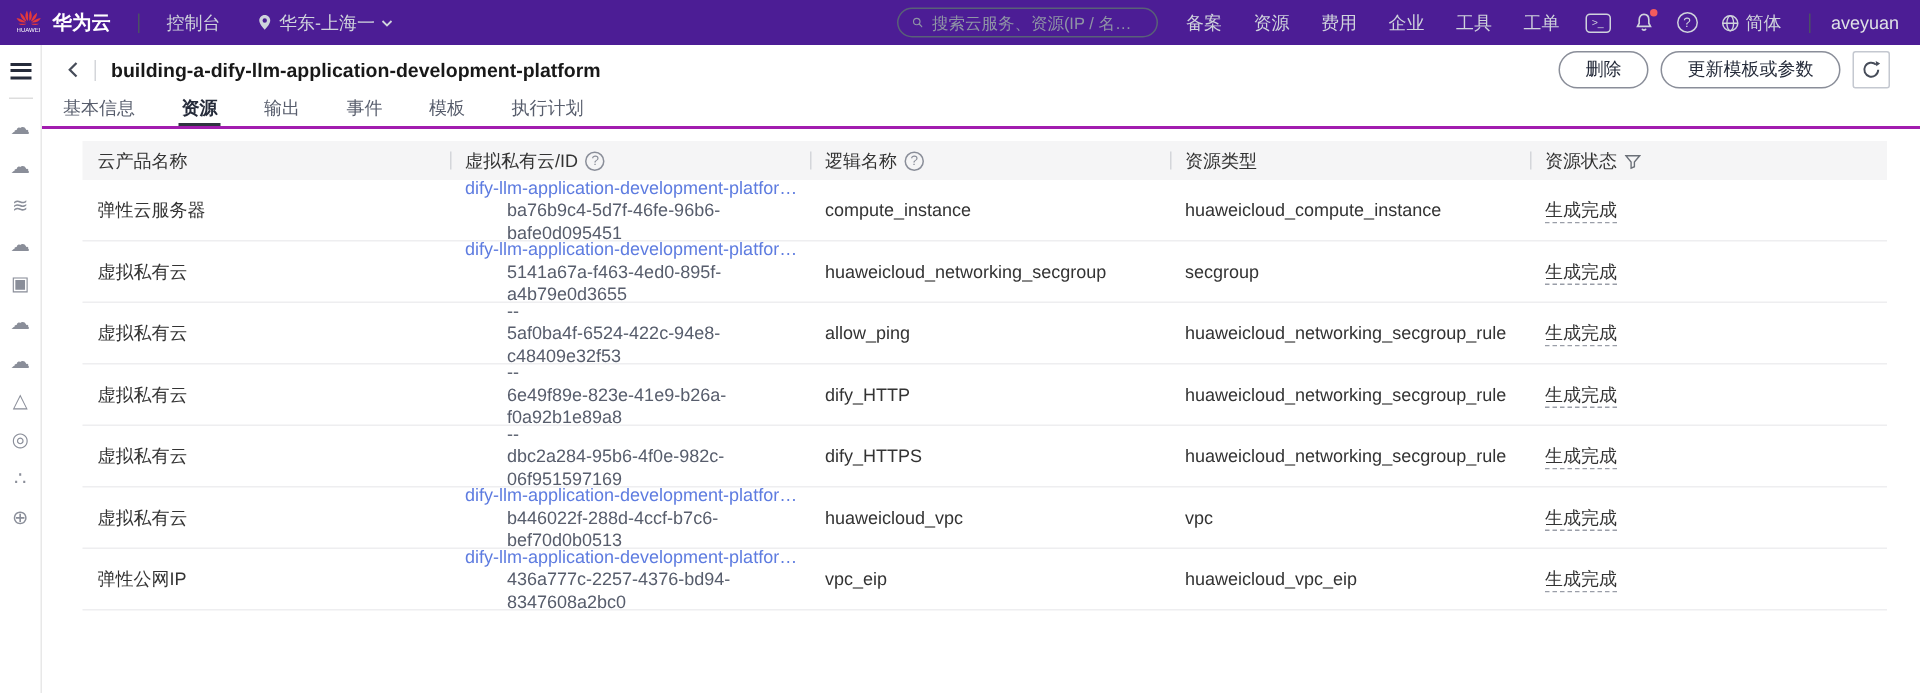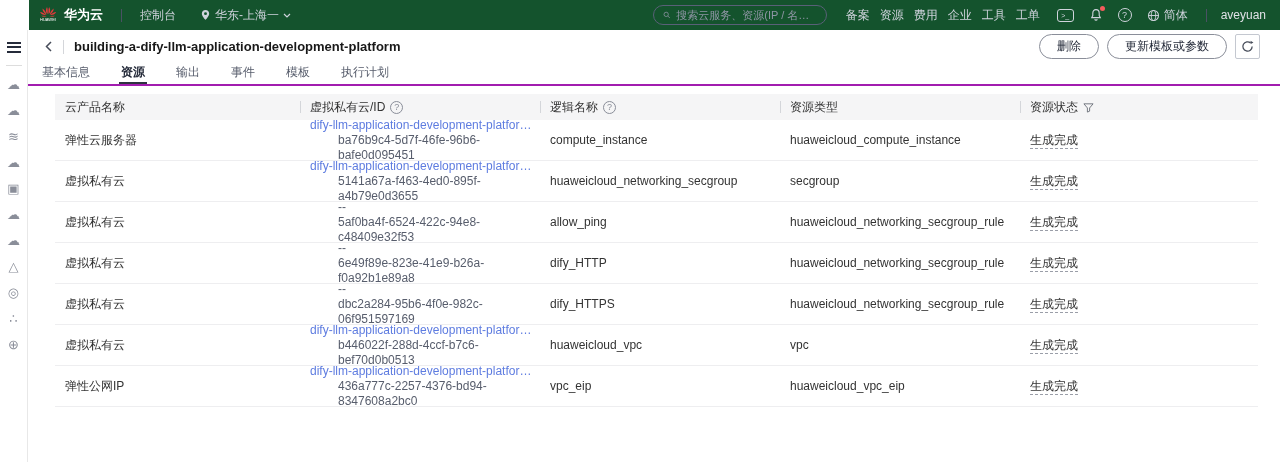--- a/index.html
+++ b/index.html
@@ -1,30 +1,30 @@
 <!DOCTYPE html>
 <html><head>
 <meta charset="utf-8">
 <style>
   * { box-sizing: border-box; }
   body { margin: 0; font-family: "Liberation Sans", sans-serif; }
   .screen { position: relative; width: 1280px; height: 462px; background: #fff; overflow: hidden; }
 
   
-  .topnav { position: absolute; top: 0; left: 0; right: 0; height: 30px; background: #14532d;
-            display: flex; align-items: center; color: #cfd3dc; font-size: 12px; padding: 0 14px 0 10px; margin-left: 29px; }
+  .topnav { position: absolute; top: 0; left: 0; right: 0; height: 30px; background: #4c1d95;
+            display: flex; align-items: center; color: #cfd3dc; font-size: 12px; padding: 0 14px 0 10px; }
   .logo { width: 18px; height: 18px; display: flex; flex-direction: column; align-items: center; }
   .brand { color: #fff; font-weight: bold; font-size: 13px; margin-left: 7px; }
   .vdiv-dark { width: 1px; height: 13px; background: #4a5164; margin-left: 18px; }
   .nav-console { margin-left: 18px; cursor: pointer; }
   .region { display: flex; align-items: center; gap: 4px; margin-left: 24px; cursor: pointer; }
   .search-pill { margin-left: auto; display: flex; align-items: center; gap: 6px; width: 174px; height: 20px;
                  border: 1px solid #596078; border-radius: 11px; padding: 0 9px; color: #8f95a5; cursor: text; }
   .search-ph { font-size: 11px; overflow: hidden; text-overflow: ellipsis; white-space: nowrap; }
-  .nav-menu { display: flex; gap: 10px; margin-left: 19px; }
+  .nav-menu { display: flex; gap: 21px; margin-left: 19px; }
   .nav-item { cursor: pointer; white-space: nowrap; }
   .nav-icons { display: flex; align-items: center; gap: 15px; margin-left: 17px; }
   .term-icon { width: 17px; height: 13px; border: 1px solid #cfd3dc; border-radius: 3px; display: flex;
                align-items: center; justify-content: center; font-size: 7px; color: #cfd3dc; cursor: pointer; }
   .bell-wrap { position: relative; cursor: pointer; display: flex; }
   .bell-dot { position: absolute; top: -2px; right: -2px; width: 5px; height: 5px; border-radius: 50%; background: #f45c5c; }
   .q-icon { width: 14px; height: 14px; border: 1px solid #cfd3dc; border-radius: 50%; display: flex;
             align-items: center; justify-content: center; font-size: 9px; color: #cfd3dc; cursor: pointer; }
   .lang { display: flex; align-items: center; gap: 4px; cursor: pointer; }
   .user { margin-left: 14px; cursor: pointer; color: #dfe1e6; text-align: center; }

